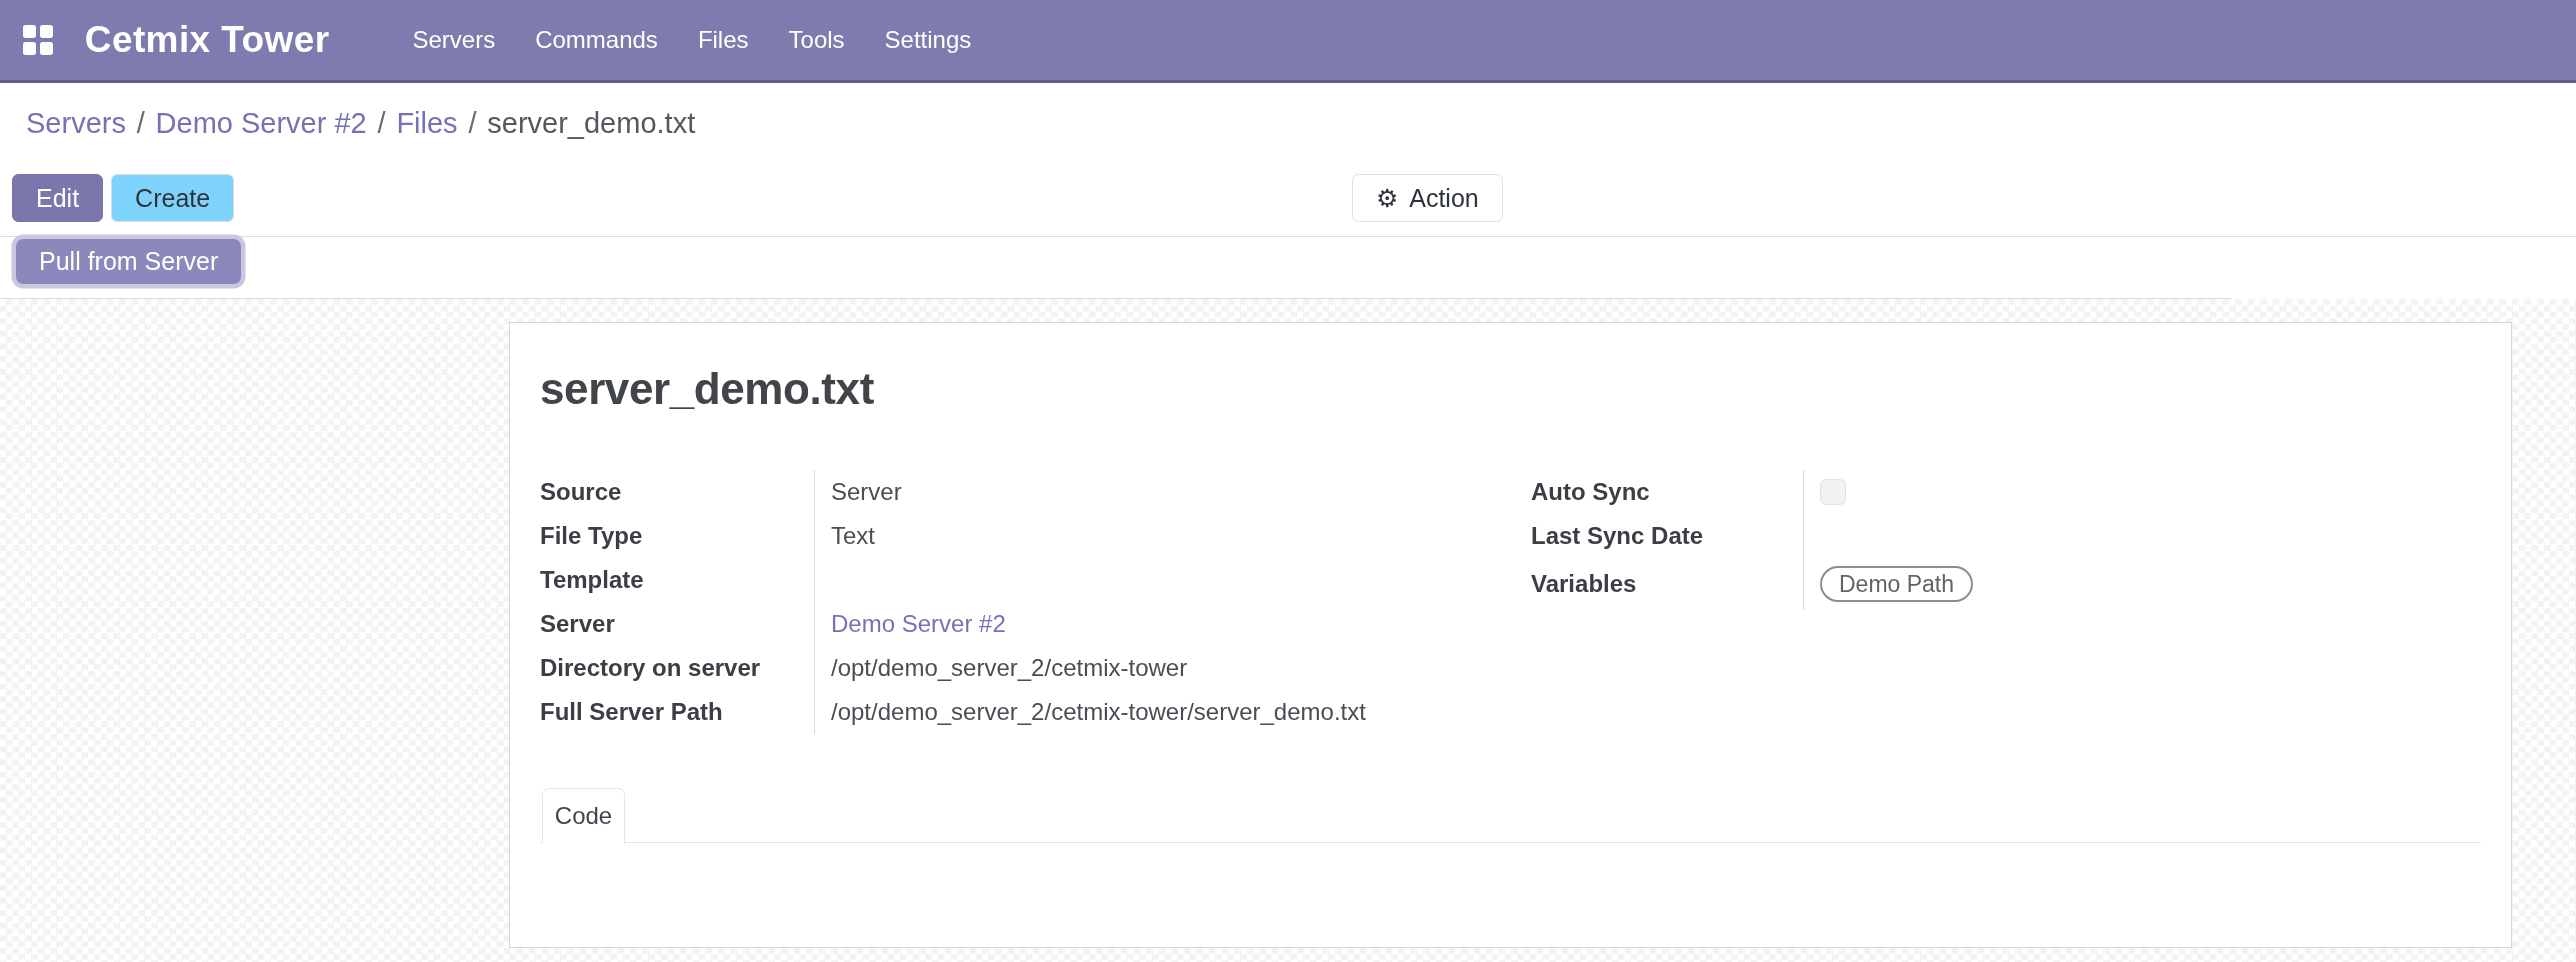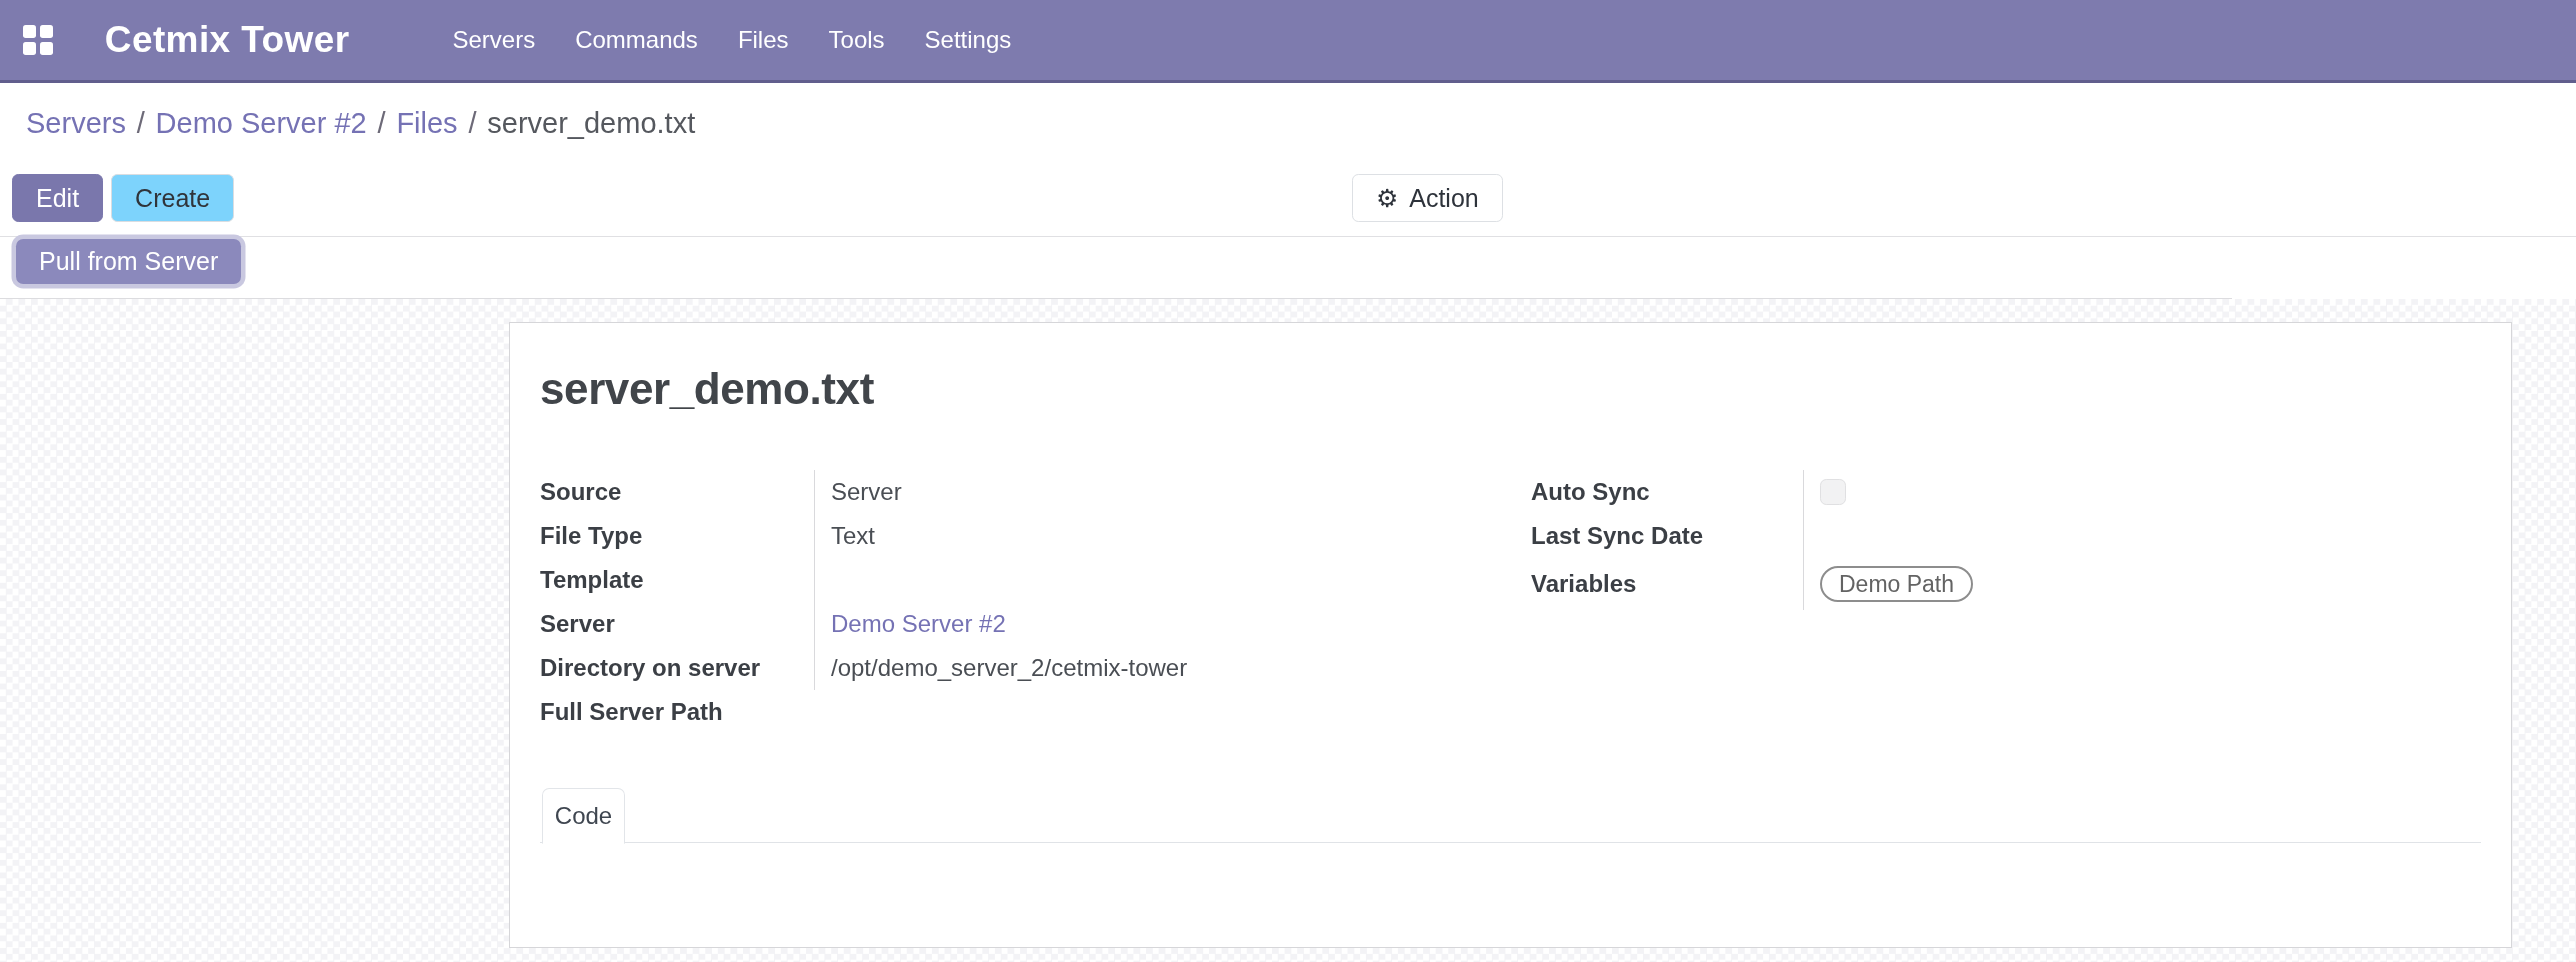--- a/index.html
+++ b/index.html
@@ -9,21 +9,21 @@
     background: #ffffff;
     color: #4a4e54;
     position: relative;
   }
 
   
   .navbar {
     position: absolute; left: 0; top: 0; width: 2576px; height: 83px;
     background: #7e7bae;
     border-bottom: 3.6px solid #615e8d;
-    display: flex; align-items: center; gap: 20px;
+    display: flex; align-items: center;
   }
   .apps-btn {
     width: 54px; height: 54px; margin-left: 10.8px;
     display: flex; align-items: center; justify-content: center;
     cursor: pointer;
   }
   .apps-grid {
     display: grid; grid-template-columns: 12.6px 12.6px; grid-template-rows: 12.6px 12.6px;
     gap: 4.5px;
   }
@@ -211,20 +211,21 @@
 
         <div class="f-label">Server</div>
         <div class="f-value">
           <a>Demo Server #2</a>
         </div>
 
         <div class="f-label">Directory on server</div>
         <div class="f-value">/opt/demo_server_2/cetmix-tower</div>
 
         <div class="f-label">Full Server Path</div>
+        <div class="f-value">/opt/demo_server_2/cetmix-tower/server_demo.txt</div>
       </div>
 
       <div class="group group-right">
         <div class="f-label">Auto Sync</div>
         <div class="f-value">
           <div class="checkbox"></div>
         </div>
 
         <div class="f-label">Last Sync Date</div>
         <div class="f-value"></div>

